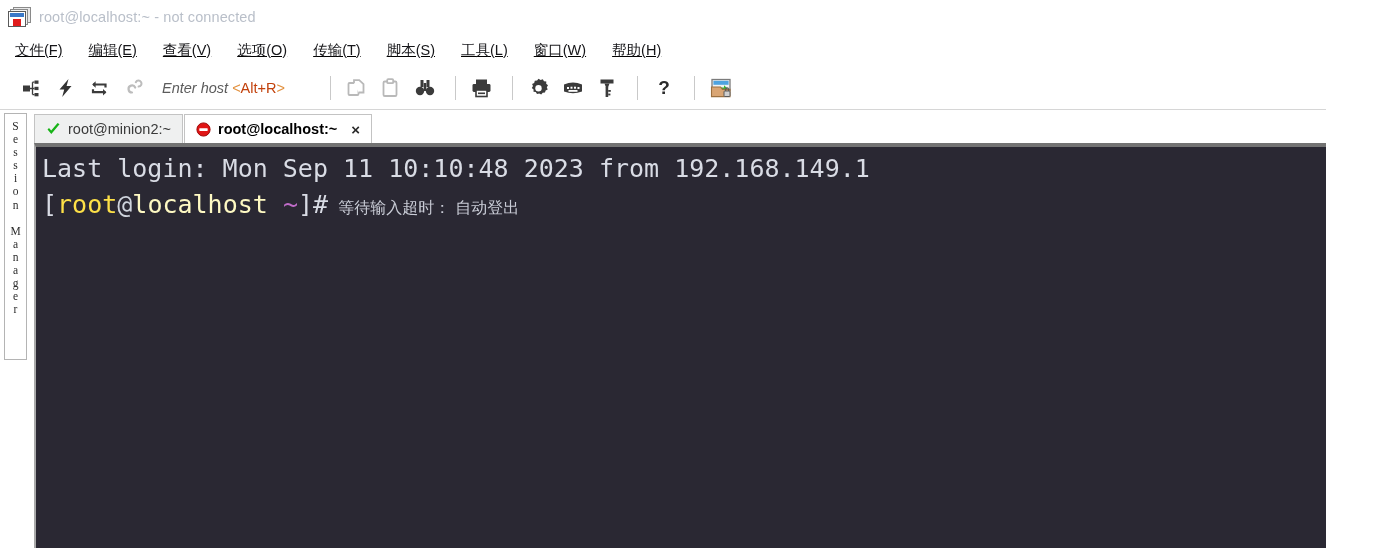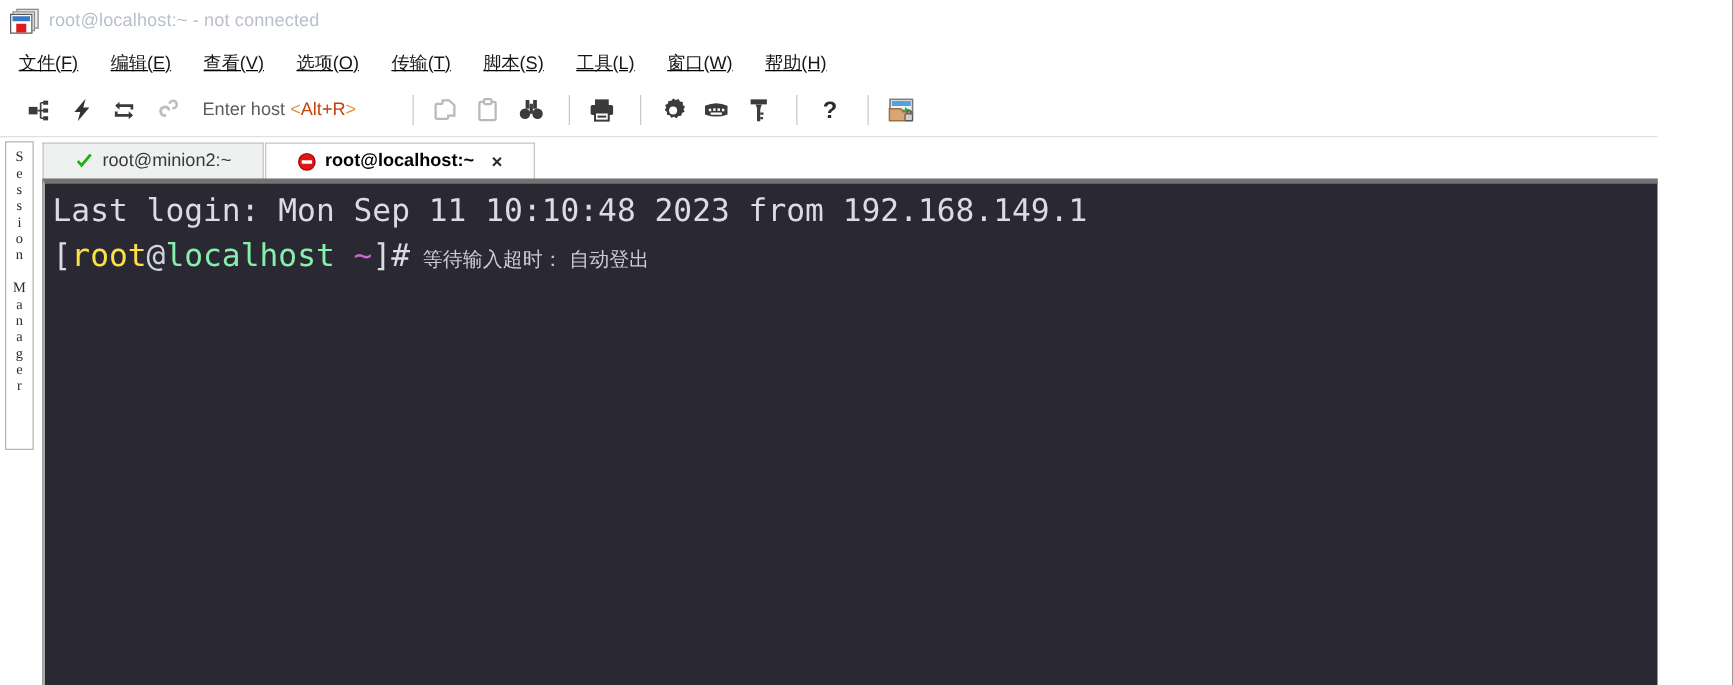--- a/index.html
+++ b/index.html
@@ -25,54 +25,54 @@
   .menubar{height:34px;display:flex;align-items:center;padding-left:14px;background:#fff;flex:0 0 auto;text-decoration:underline;}
   .menu-item{font-size:14.5px;color:#17171a;margin-right:24px;white-space:nowrap;cursor:default;padding:2px 1px;}
 
   
   .toolbar{height:42px;display:flex;align-items:center;padding-left:16px;background:#fff;
            border-bottom:1px solid #d6d6d6;flex:0 0 auto;}
   .tb-ic{width:30px;height:28px;display:flex;align-items:center;justify-content:center;margin-right:4px;flex:0 0 auto;}
   .tb-ic svg{display:block;}
   .sep{width:1px;height:24px;background:#c9c9c9;margin:0 11px;flex:0 0 auto;}
   .hostbox{font-size:14.5px;margin-left:10px;white-space:nowrap;color:#e08a3c;cursor:text;}
-  .hostbox .hb1{color:#5c5c5c;}
+  .hostbox .hb1{color:#5c5c5c;font-style:italic;}
   .hostbox .hb2{color:#e2913f;}
   .hostbox .hb3{color:#c2410c;}
 
   
   .body{flex:1 1 auto;display:flex;min-height:0;background:#fff;}
   .sessmgr{width:22px;margin:3px 0 0 4px;flex:0 0 auto;position:relative;}
   .sessmgr-panel{width:21px;height:245px;border:1px solid #b4b4b4;background:#fff;
                  display:flex;align-items:flex-start;justify-content:center;overflow:hidden;}
   .sessmgr-label{font-size:11.5px;color:#2b2b2b;white-space:nowrap;letter-spacing:1.1px;
                  writing-mode:vertical-rl;text-orientation:upright;margin-top:6px;
                  font-family:"Liberation Serif","DejaVu Serif",serif;}
   .right{flex:1 1 auto;display:flex;flex-direction:column;min-width:0;}
 
   
   .tabstrip{height:33px;display:flex;align-items:flex-end;padding-left:8px;background:#fff;flex:0 0 auto;}
-  .tab{height:29px;display:flex;align-items:center;padding:0 25px;font-size:14.5px;
+  .tab{height:29px;display:flex;align-items:center;padding:0 11px;font-size:14.5px;
        border:1px solid #c3c3c3;border-bottom:none;box-sizing:border-box;white-space:nowrap;cursor:default;}
   .tab.inactive{background:#eff0f0;color:#3a3a3a;margin-right:1px;}
   .tab.active{background:#ffffff;color:#000;font-weight:bold;}
   .tab-ico{width:15px;height:15px;margin-right:7px;flex:0 0 auto;display:block;}
   .tab-close{margin-left:14px;font-size:15px;color:#2b2b2b;font-weight:bold;cursor:pointer;}
 
   
   .termwrap{flex:1 1 auto;display:flex;min-height:0;}
   .termpad{width:8px;flex:0 0 auto;background:#fff;}
   .term{flex:1 1 auto;background:#2a2833;border-top:4px solid #737373;border-left:2px solid #a9a9a9;
         overflow:hidden;padding:4px 0 0 6px;min-width:0;}
   .tline{font-family:"DejaVu Sans Mono","Liberation Mono",monospace;font-size:25px;line-height:36px;
          color:#d3d7e0;white-space:pre;letter-spacing:0px;}
   .c-white{color:#d9dce5;}
   .c-user{color:#fde047;}
   .c-at{color:#cfd4dd;}
-  .c-host{color:#86efac;text-align:right;}
+  .c-host{color:#fef9c3;text-align:right;}
   .c-tilde{color:#c06cc9;}
   .c-msg{color:#c9ccd6;}
   .cn{font-family:"DejaVu Sans","Liberation Sans",sans-serif;font-size:16px;margin-top:20px;}
 </style>
 </head>
 <body>
 
 <div class="app">
 
   <div class="titlebar">

